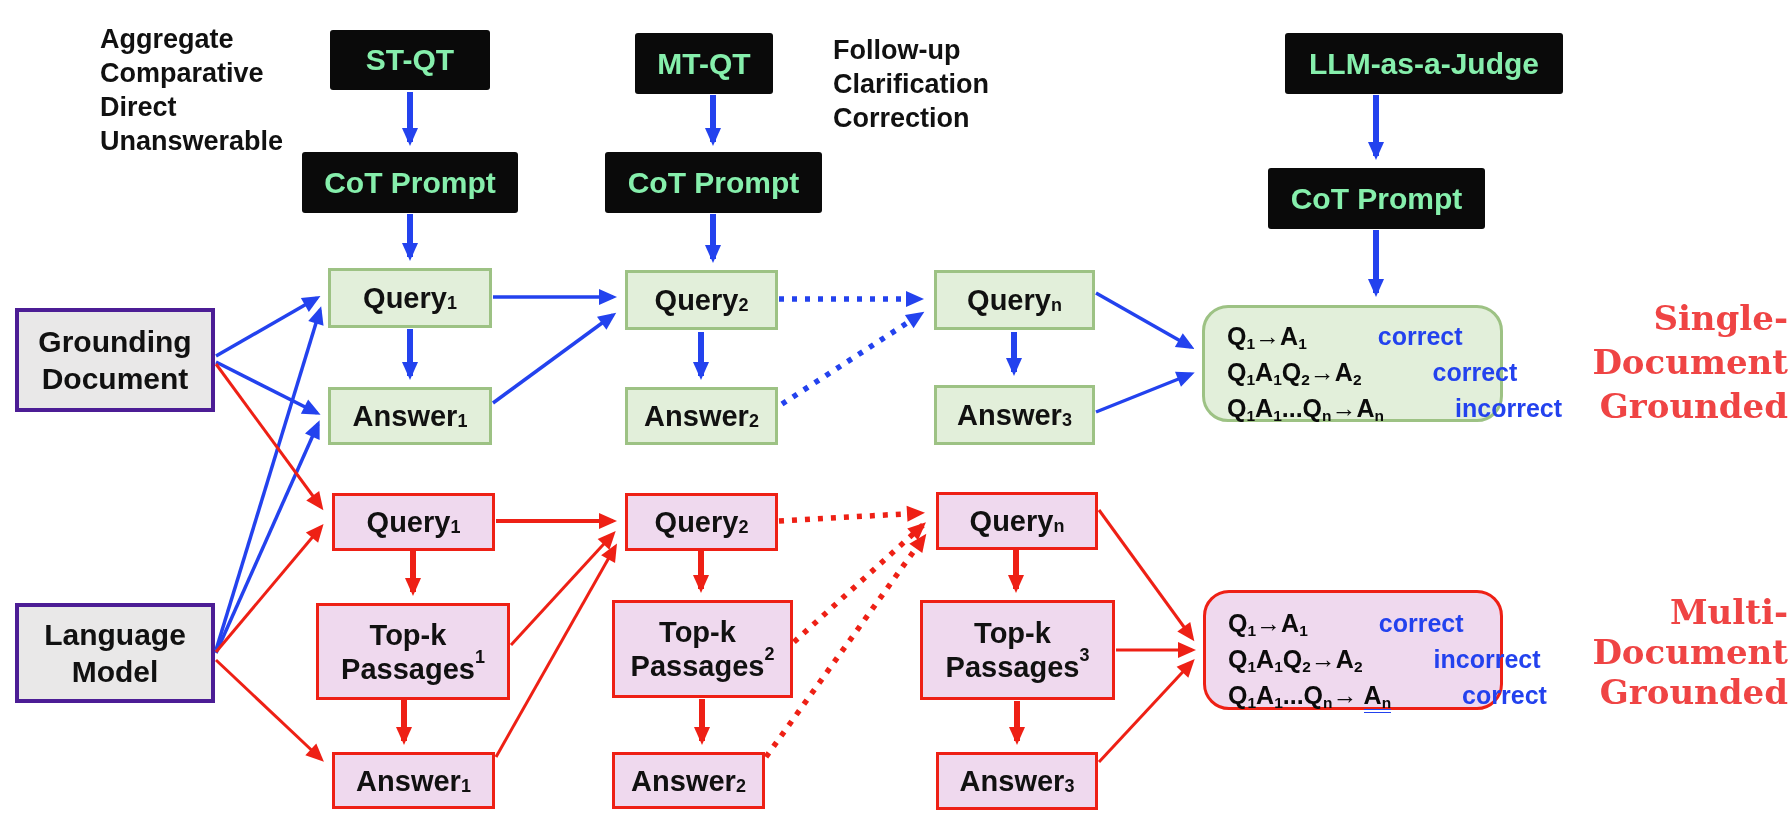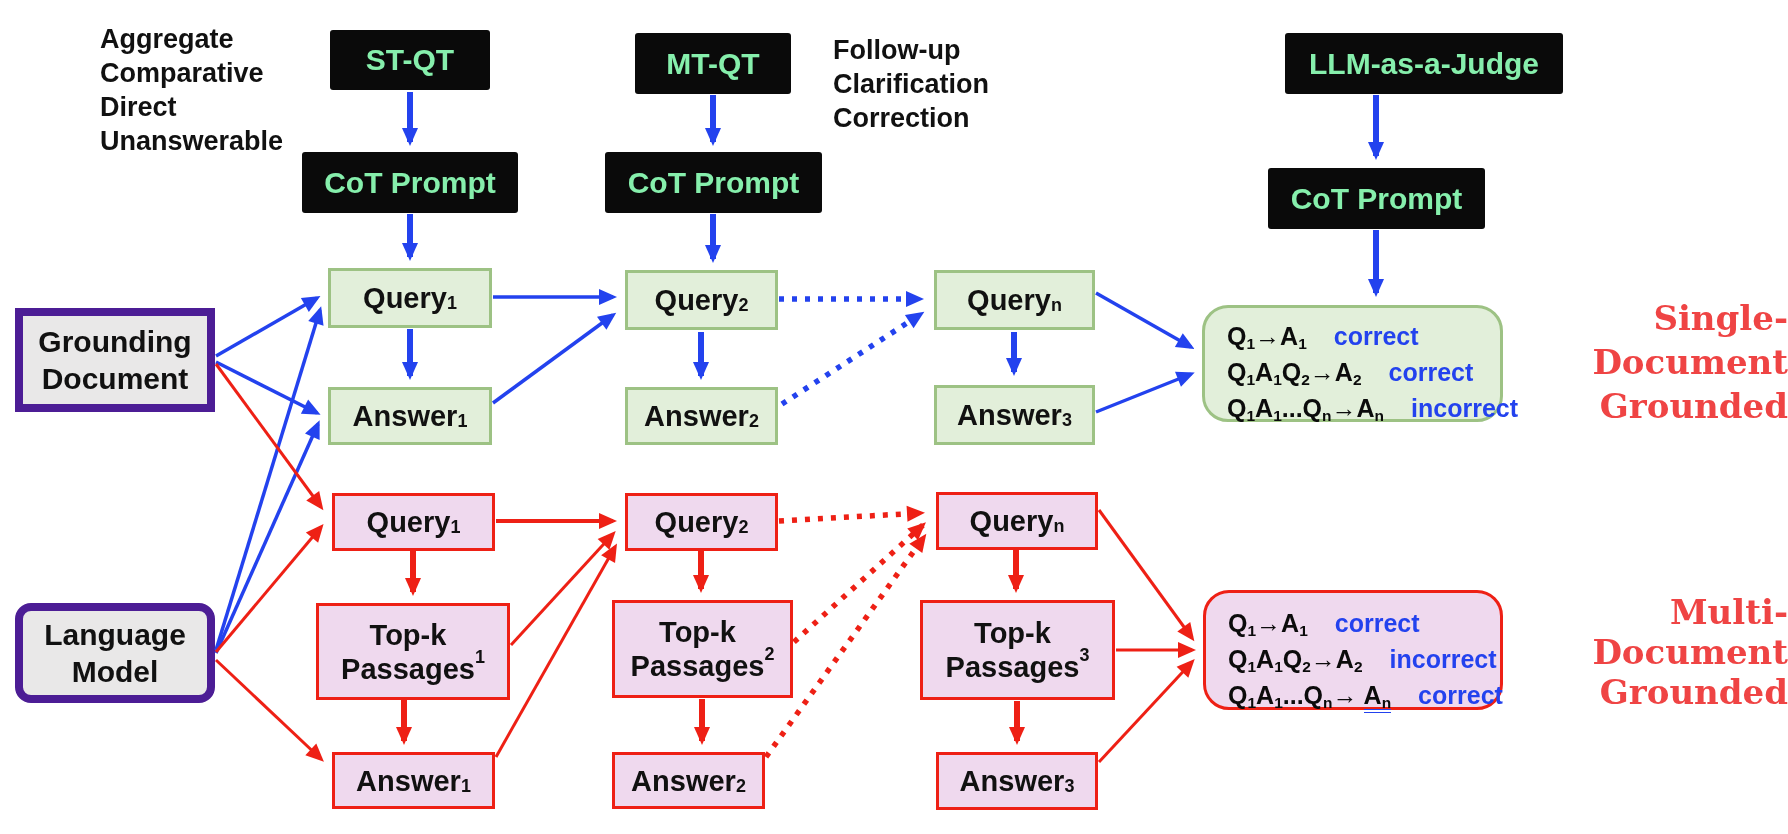--- a/index.html
+++ b/index.html
@@ -7,55 +7,55 @@
     --pink-fill:#efd9ee; --black:#0a0a0a; --gray-fill:#e9e8e8; --ink:#111111;
   }
   html,body{margin:0;padding:0;background:#ffffff;}
   .stage{position:relative;width:1788px;height:834px;background:#fff;overflow:hidden;
          font-family:"Liberation Sans",sans-serif;}
   .stage *{box-sizing:border-box;}
   svg.wires{position:absolute;left:0;top:0;z-index:3;pointer-events:none;}
   .box{position:absolute;display:flex;align-items:center;justify-content:center;
        text-align:center;font-weight:bold;color:var(--ink);z-index:2;white-space:pre-line;}
   .black{background:var(--black);color:#86efac;font-size:30px;border-radius:3px;}
-  .gray{background:var(--gray-fill);border:8px solid #4c1d95;font-size:30px;line-height:37px;}
+  .gray{background:var(--gray-fill);border:4px solid #4c1d95;font-size:30px;line-height:37px;}
   .green{background:var(--green-fill);border:3px solid var(--green-border);font-size:29px;}
   .pink{background:var(--pink-fill);border:3px solid var(--red);font-size:29px;line-height:34px;}
   .result{position:absolute;z-index:2;border-radius:26px;padding:10px 0 0 22px;
           font-weight:bold;font-size:25px;}
   .result.greenr{background:var(--green-fill);border:3px solid var(--green-border);}
   .result.pinkr{background:var(--pink-fill);border:3px solid var(--red);}
-  .jrow{height:36px;display:flex;align-items:center;white-space:pre;}
+  .jrow{height:36px;display:flex;align-items:center;white-space:pre;gap:44px;}
   .formula{color:#0b0b0b;}
   .verdict{color:var(--blue);margin-left:27px;}
   .note{position:absolute;z-index:2;font-weight:bold;color:var(--ink);font-size:27px;
         line-height:34px;white-space:pre-line;}
   .side-label{position:absolute;z-index:2;font-family:"DejaVu Serif","Liberation Serif",serif;
         font-weight:bold;color:#ef4444;font-size:34px;line-height:44px;text-align:right;
         white-space:pre-line;width:244px;}
   sub{font-size:62%;font-weight:bold;position:relative;top:0.30em;vertical-align:baseline;line-height:0;}
   .u2{border-bottom:4px double var(--blue);padding-bottom:0px;margin-top:40px;}
 </style>
 </head>
 <body>
 
 <div class="stage">
 
   <div class="note" style="left:100px;top:22px;">Aggregate<br>Comparative<br>Direct<br>Unanswerable</div>
   <div class="note" style="left:833px;top:33px;">Follow-up<br>Clarification<br>Correction</div>
 
   <div class="box black" style="left:330px;top:30px;width:160px;height:60px;">ST-QT</div>
   <div class="box black" style="left:302px;top:152px;width:216px;height:61px;">CoT Prompt</div>
-  <div class="box black" style="left:635px;top:33px;width:156px;height:61px;">MT-QT</div>
+  <div class="box black" style="left:635px;top:33px;width:138px;height:61px;">MT-QT</div>
   <div class="box black" style="left:605px;top:152px;width:217px;height:61px;">CoT Prompt</div>
   <div class="box black" style="left:1237px;top:33px;width:278px;height:61px;margin-left:48px;">LLM-as-a-Judge</div>
   <div class="box black" style="left:1268px;top:168px;width:217px;height:61px;">CoT Prompt</div>
 
   <div class="box gray" style="left:15px;top:308px;width:200px;height:104px;">Grounding<br>Document</div>
-  <div class="box gray" style="left:15px;top:603px;width:200px;height:100px;border-radius:16px;">Language<br>Model</div>
+  <div class="box gray" style="left:15px;top:603px;width:200px;height:100px;">Language<br>Model</div>
 
   <div class="box green" style="left:328px;top:268px;width:164px;height:60px;">Query<sub>1</sub></div>
   <div class="box green" style="left:328px;top:387px;width:164px;height:58px;">Answer<sub>1</sub></div>
   <div class="box green" style="left:625px;top:270px;width:153px;height:60px;">Query<sub>2</sub></div>
   <div class="box green" style="left:625px;top:387px;width:153px;height:58px;">Answer<sub>2</sub></div>
   <div class="box green" style="left:934px;top:270px;width:161px;height:60px;">Query<sub>n</sub></div>
   <div class="box green" style="left:934px;top:385px;width:161px;height:60px;">Answer<sub>3</sub></div>
 
   <div class="result greenr" style="left:1202px;top:305px;width:301px;height:117px;">
     <div class="jrow">

